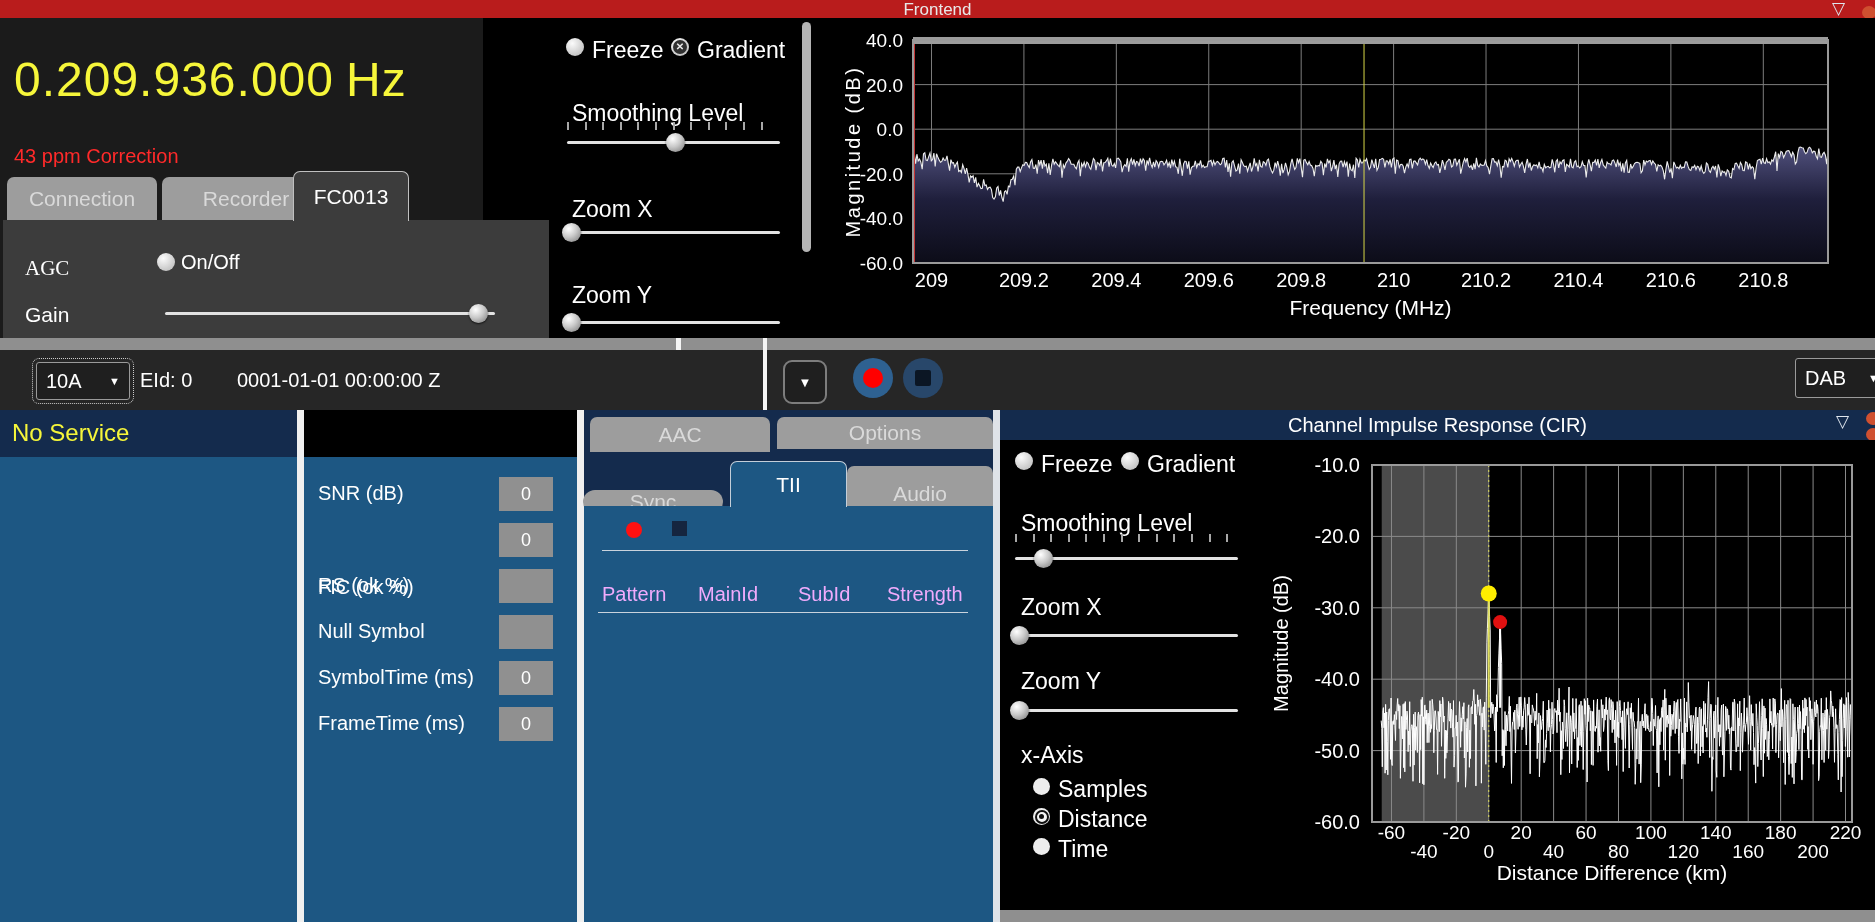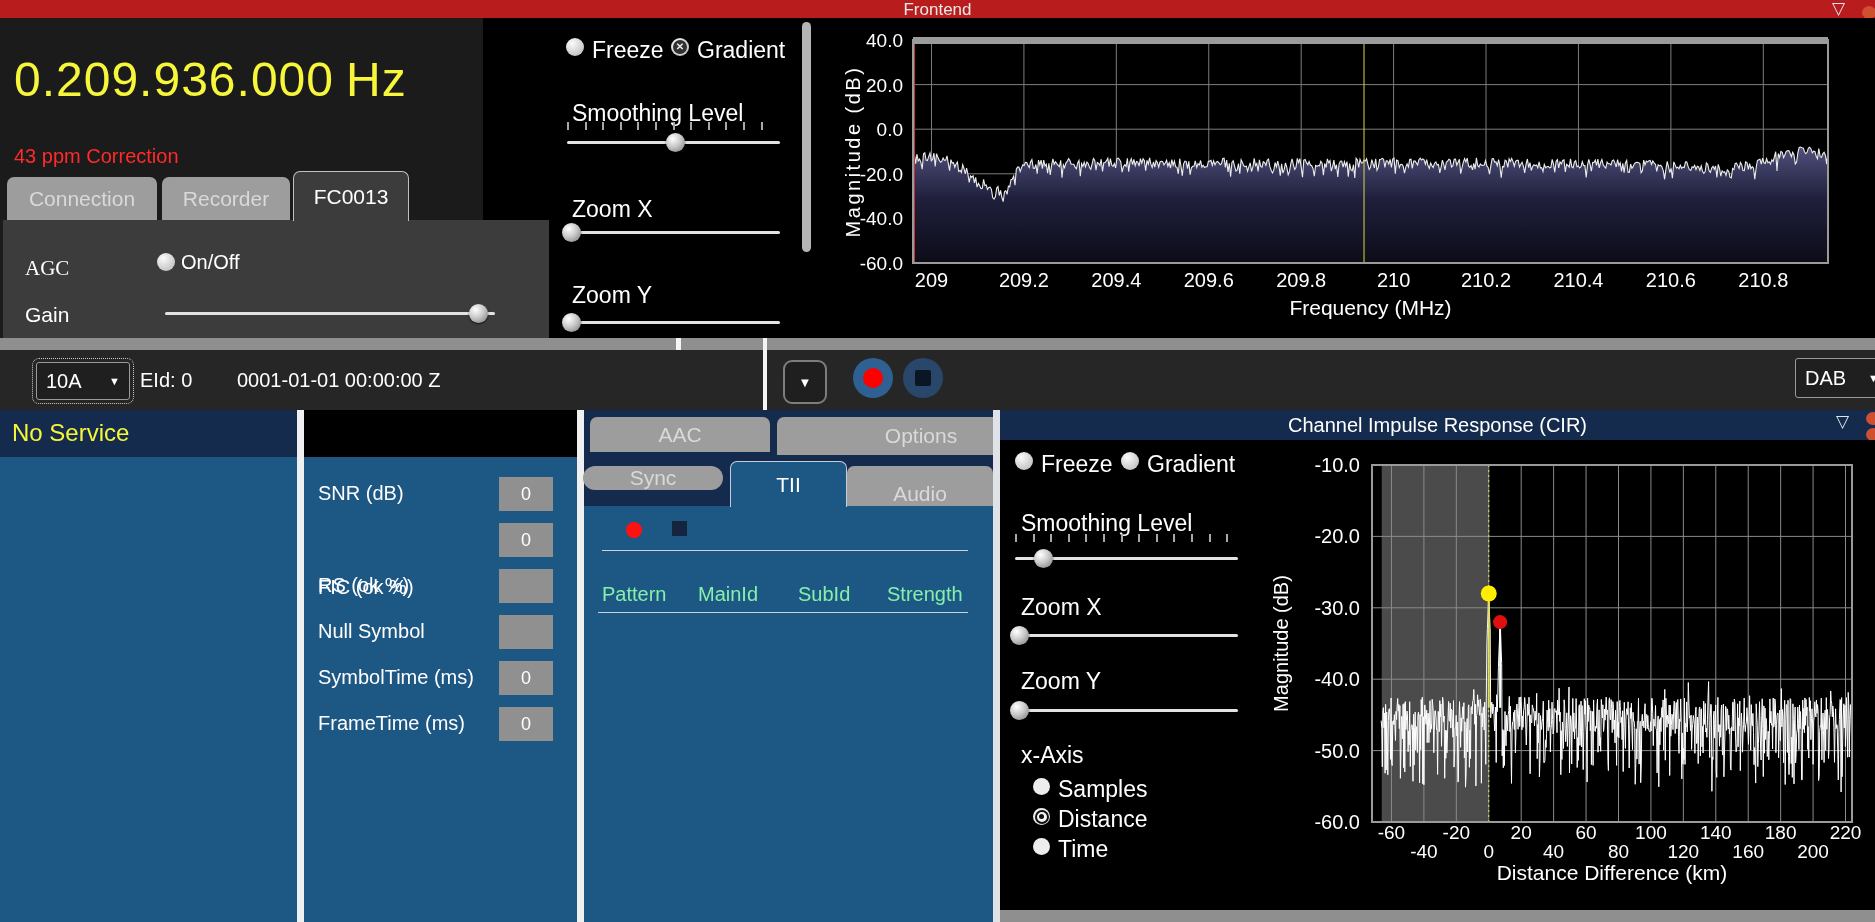--- a/index.html
+++ b/index.html
@@ -43,21 +43,21 @@
            border-radius:9px;background:#1f1f1f;}
   .roundbtn{border-radius:50%;display:flex;align-items:center;justify-content:center;}
   .navy{background:#142b4d;}
   .blue{background:#1d5783;}
   .hdr24{font-size:24px;}
   .qbox{background:#909090;display:flex;align-items:center;justify-content:center;font-size:18px;color:#fff;}
   .radio{width:17px;height:17px;border-radius:50%;background:#ededed;position:absolute;}
   .radio.sel::before{content:"";position:absolute;left:1.5px;top:1.5px;width:10px;height:10px;
                      border:2px solid #101010;border-radius:50%;background:#f5f5f5;}
   .radio.sel::after{content:"";position:absolute;left:6px;top:6px;width:5px;height:5px;border-radius:50%;background:#101010;}
-  .colhdr{font-size:20px;color:#86efac;}
+  .colhdr{font-size:20px;color:#f0abfc;}
   svg text{font-family:"Liberation Sans",sans-serif;fill:#ffffff;}
 </style>
 </head>
 <body>
 
 <div class="app">
 
   <div class="abs topbar">
     <div class="topbar-title">Frontend</div>
     <div class="abs tri" style="left:1832px;top:1px;">▽</div>
@@ -67,21 +67,21 @@
   <div class="abs freq-panel">
     <div class="abs" style="left:14px;top:34px;">
       <span class="freq">0.209.936.000</span><span class="freq" style="margin-left:12px;">Hz</span>
     </div>
     <div class="abs corr" style="left:14px;top:127px;">43 ppm Correction</div>
   </div>
 
   <div class="abs tab" style="left:7px;top:177px;width:150px;height:43px;">
       <span>Connection</span>
     </div>
-  <div class="abs tab" style="left:162px;top:177px;width:128px;height:43px;">
+  <div class="abs tab" style="left:162px;top:177px;width:128px;height:43px;padding-left:20px;">
       <span>Recorder</span>
     </div>
   <div class="abs tab active-dark" style="left:293px;top:171px;width:114px;height:49px;">
       <span>FC0013</span>
     </div>
 
   <div class="abs fc-body">
     <div class="abs lbl21" style="left:22px;top:36px;font-family:Liberation Serif, serif;">AGC</div>
     <div class="abs cb" style="left:154px;top:33px;"></div>
     <div class="abs lbl20" style="left:178px;top:31px;">On/Off</div>
@@ -217,24 +217,24 @@
     <div class="abs lbl20" style="left:14px;top:255px;">FrameTime (ms)</div>
     <div class="abs qbox" style="left:195px;top:250px;width:54px;height:34px;">0</div>
   </div>
 
   <div class="abs divider-v" style="left:577px;top:410px;width:7px;height:512px;"></div>
 
   <div class="abs navy" style="left:584px;top:410px;width:409px;height:96px;"></div>
   <div class="abs tab" style="left:590px;top:417px;width:180px;height:35px;">
       <span>AAC</span>
     </div>
-  <div class="abs tab" style="left:777px;top:417px;width:216px;height:38px;padding-left:36px;">
+  <div class="abs tab" style="left:777px;top:417px;width:216px;height:32px;">
       <span>Options</span>
     </div>
-  <div class="abs tab" style="left:583px;top:466px;width:140px;height:24px;border-radius:19px;">
+  <div class="abs tab" style="left:583px;top:490px;width:140px;height:24px;border-radius:19px;">
       <span>Sync</span>
     </div>
   <div class="abs tab active-blue" style="left:730px;top:461px;width:115px;height:45px;">
       <span>TII</span>
     </div>
   <div class="abs tab" style="left:847px;top:466px;width:146px;height:40px;align-items:flex-end;">
       <span>Audio</span>
     </div>
 
   <div class="abs blue" style="left:584px;top:506px;width:409px;height:416px;">

